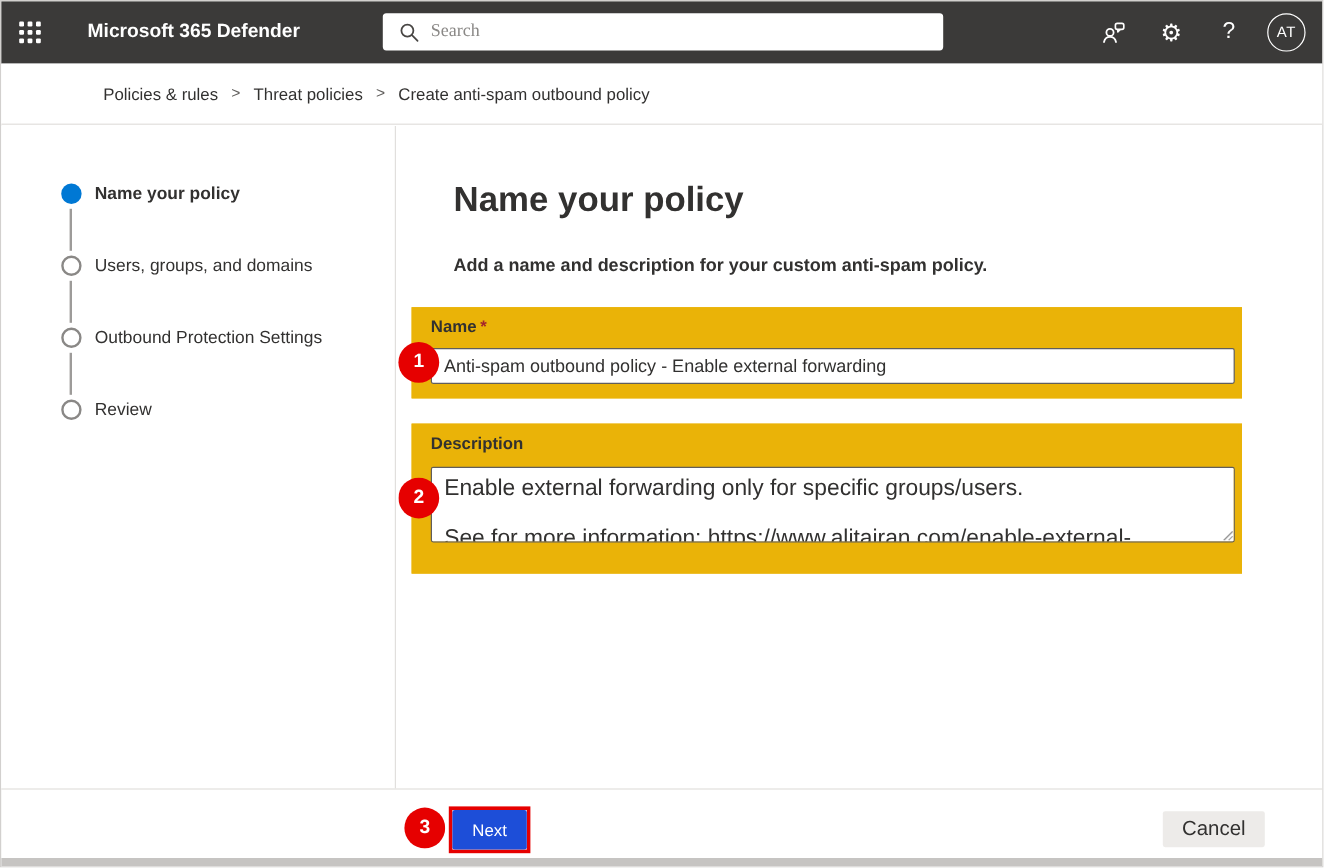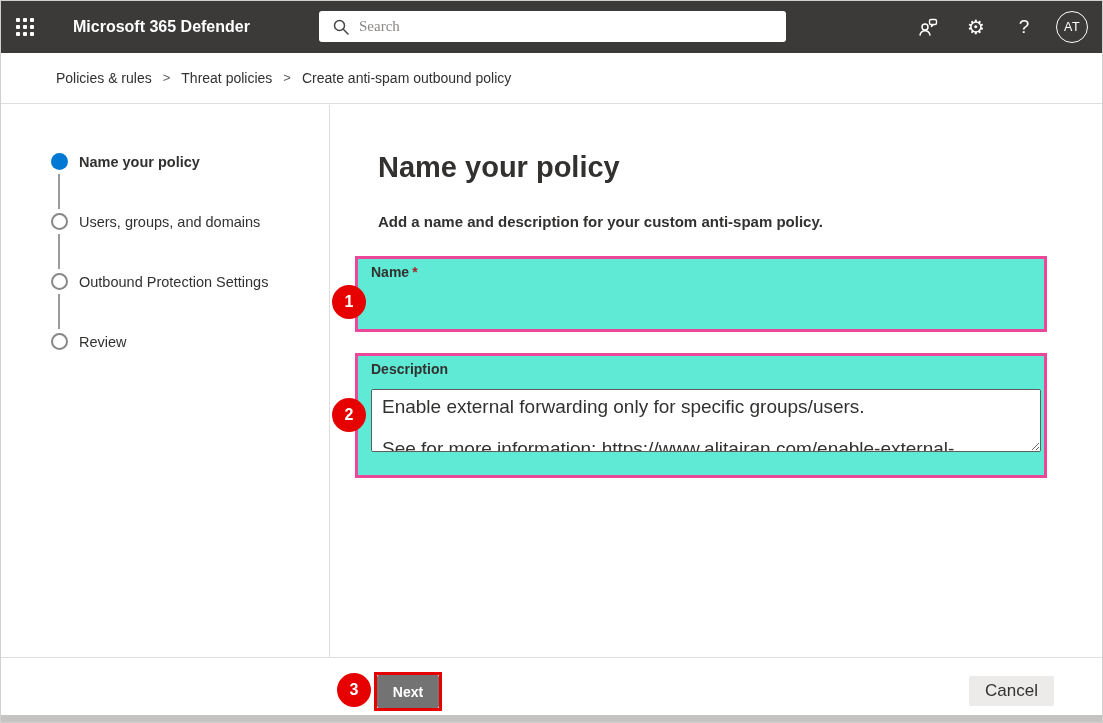--- a/index.html
+++ b/index.html
@@ -43,21 +43,21 @@
   .glyph-help { font-size:19px; font-weight:400; font-family:"Liberation Sans",sans-serif; }
   .avatar {
     width:32px; height:32px; border-radius:50%; border:1.5px solid #ffffff;
     color:#fff; font-size:12.5px; display:flex; align-items:center; justify-content:center;
     letter-spacing:0.5px; cursor:pointer;
   }
 
   
   .breadcrumb {
     position:absolute; left:0; top:52px; width:100%; height:51px;
-    border-bottom:1px solid #e1dfdd; display:flex; align-items:center; padding-left:55px;
+    border-bottom:1px solid #e1dfdd; display:flex; align-items:center; padding-left:85px;
     font-size:14px; color:#323130; background:#fff;
   }
   .crumb { cursor:pointer; }
   .crumb-sep { margin:0 11px; color:#605e5c; font-size:13px; transform:translateY(-1px); }
 
   
   .sidebar {
     position:absolute; left:0; top:104px; width:329px; height:552px;
     border-right:1px solid #e1dfdd; background:#fff;
   }
@@ -68,21 +68,21 @@
   .step-label { font-size:14.5px; color:#323130; white-space:nowrap; }
   .step-label.active { font-weight:700; }
   .step-connector { position:absolute; left:57px; width:2px; height:35px; background:#9d9b99; }
 
   
   .main-head { position:absolute; left:377px; top:146px; width:620px; }
   .main-title { font-size:29px; font-weight:700; color:#323130; line-height:40px; }
   .main-subtitle { position:absolute; left:0; top:66px; font-size:15px; color:#323130; white-space:nowrap;font-weight:bold; }
 
   .anno-box {
-    position:absolute; left:354px; width:692px; border:3px solid #ec4899; background:#5eead4;
+    position:absolute; left:342px; width:692px; border:3px solid #eab308; background:#eab308;
   }
   .anno-name { top:255px; height:76px; }
   .anno-desc { top:352px; height:125px; }
   .field-label { position:absolute; left:13px; top:5px; font-size:14px; font-weight:600; color:#323130; }
   .req { color:#a4262c; margin-left:3px; }
   .name-input {
     position:absolute; left:13px; top:31px; width:670px; height:30px;
     border:1px solid #605e5c; border-radius:2px; font-size:15px; color:#323130;
     padding:0 10px; font-family:inherit; outline:none; background:#fff;
   }
@@ -102,22 +102,22 @@
   .badge-1 { left:331px; top:284px; }
   .badge-2 { left:331px; top:397px; }
   .badge-3 { left:336px; top:672px; }
 
   
   .footer-divider { position:absolute; left:0; top:656px; width:100%; height:1px; background:#e1dfdd; }
   .next-anno {
     position:absolute; left:373px; top:671px; border:3px solid #e60000; padding:0; line-height:0;
   }
   .next-btn {
-    width:62px; height:33px; background:#737373; color:#fff; border:none; border-radius:2px;
-    font-size:14px; font-weight:700; font-family:inherit; cursor:pointer;
+    width:62px; height:33px; background:#1d4ed8; color:#fff; border:none; border-radius:2px;
+    font-size:14px; font-weight:400; font-family:inherit; cursor:pointer;
   }
   .cancel-btn {
     position:absolute; left:968px; top:675px; width:85px; height:30px;
     background:#edebe9; color:#323130; border:none; border-radius:2px;
     font-size:17px; font-family:inherit; cursor:pointer;
   }
   .bottom-strip { position:absolute; left:0; bottom:0; width:100%; height:7px; background:#c6c4c2; }
 </style>
 </head>
 <body>
@@ -204,20 +204,21 @@
 
   <div class="main-head">
     <div class="main-title">Name your policy</div>
     <div class="main-subtitle">Add a name and description for your custom anti-spam policy.</div>
   </div>
 
   <div class="anno-box anno-name">
     <div class="field-label">
       <span>Name</span><span class="req">*</span>
     </div>
+    <input class="name-input" type="text" value="Anti-spam outbound policy - Enable external forwarding" style="">
   </div>
   <div class="badge badge-1">1</div>
 
   <div class="anno-box anno-desc">
     <div class="field-label">Description</div>
     <textarea class="desc-textarea" style="">Enable external forwarding only for specific groups/users.
 
 See for more information: https://www.alitajran.com/enable-external-forwarding/</textarea>
   </div>
   <div class="badge badge-2">2</div>

